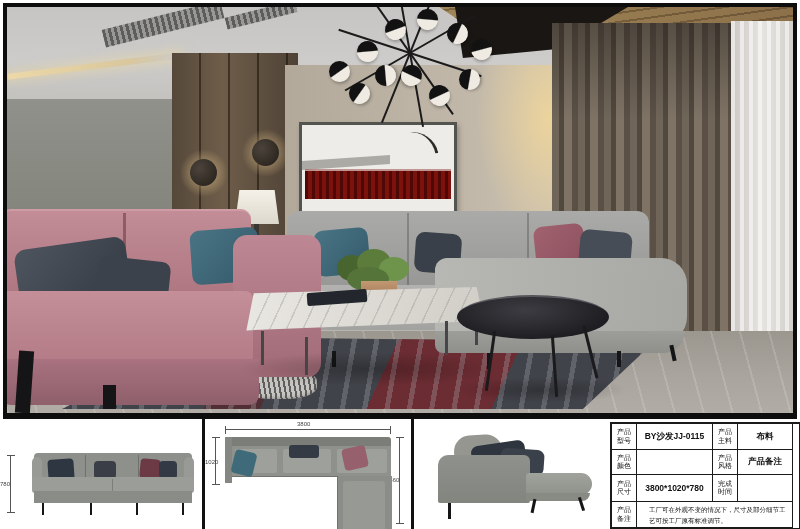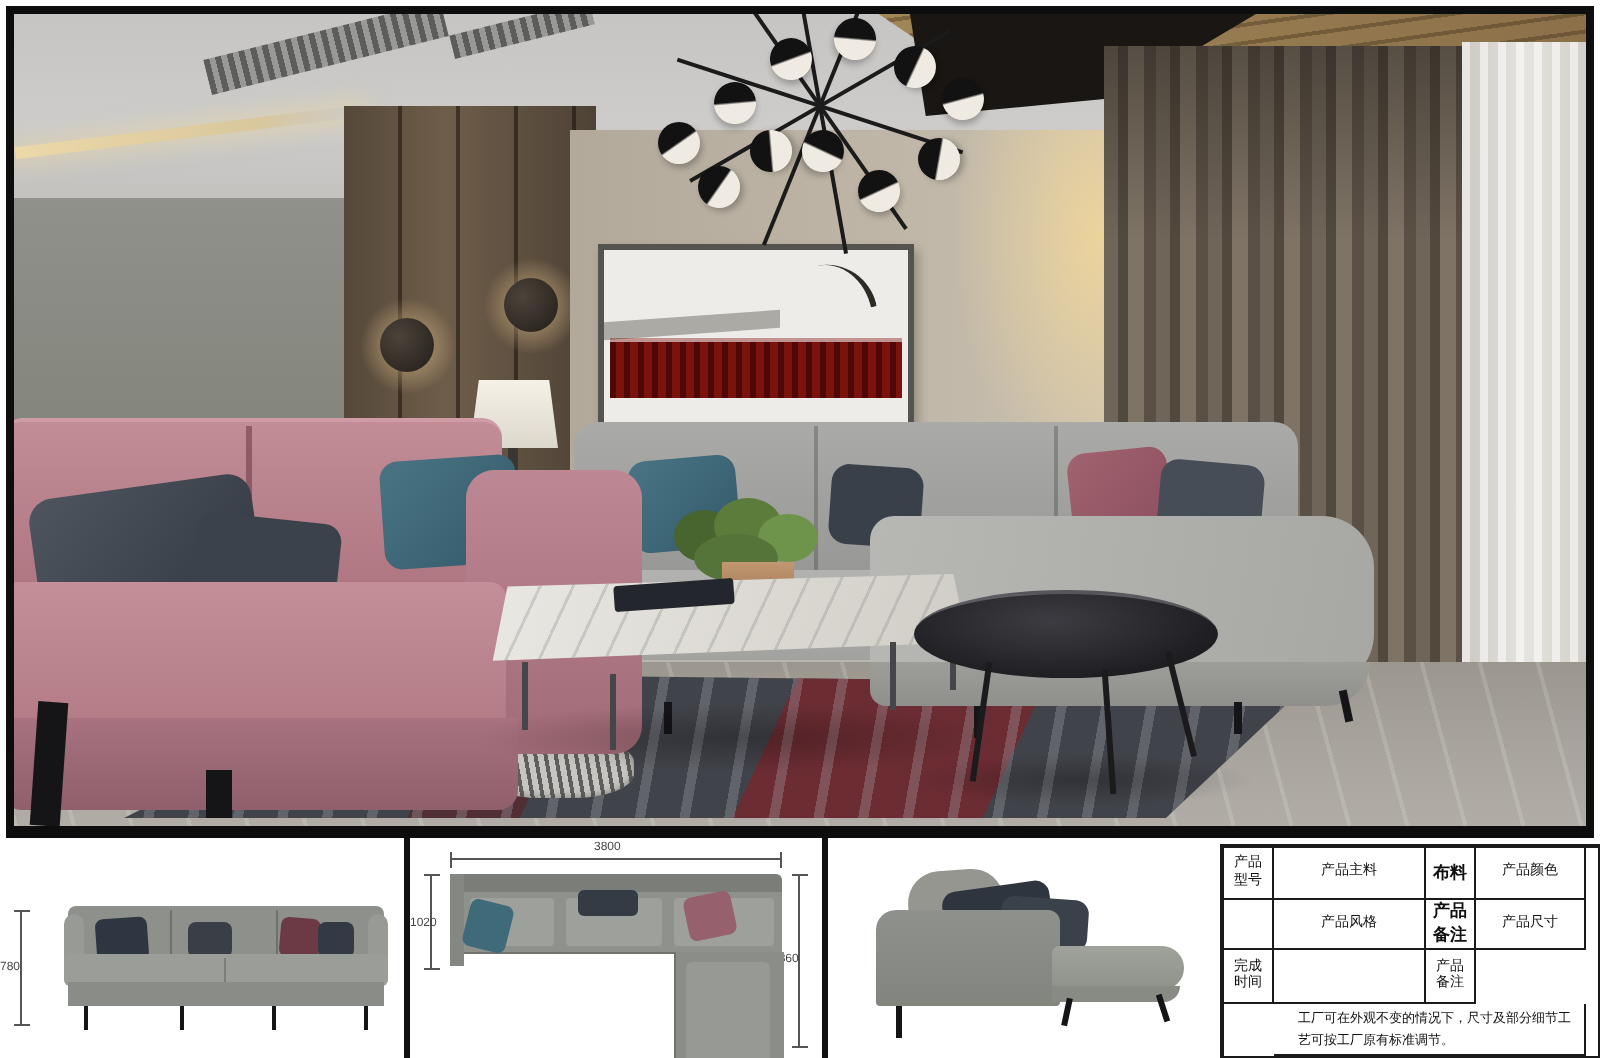--- a/index.html
+++ b/index.html
@@ -274,29 +274,31 @@
         <div style="position:absolute;left:94px;top:40px;width:66px;height:22px;background:linear-gradient(180deg,#a0a29c,#8f918b);border-radius:4px 12px 12px 4px;"></div>
         <div style="position:absolute;left:94px;top:60px;width:64px;height:8px;background:#888a84;border-radius:0 0 8px 2px;"></div>
         <div class="leg" style="left:16px;top:70px;width:3px;height:16px;"></div>
         <div class="leg" style="left:100px;top:66px;width:3px;height:14px;transform:rotate(12deg);"></div>
         <div class="leg" style="left:148px;top:64px;width:3px;height:14px;transform:rotate(-18deg);"></div>
       </div>
     </div>
 
     <div class="spec">
       <div class="sl">产品型号</div>
+      <div class="sv">BY沙发JJ-0115</div>
       <div class="sl">产品主料</div>
       <div class="sv">布料</div>
 
       <div class="sl">产品颜色</div>
       <div class="sv"></div>
       <div class="sl">产品风格</div>
       <div class="sv">产品备注</div>
 
       <div class="sl">产品尺寸</div>
+      <div class="sv">3800*1020*780</div>
       <div class="sl">完成时间</div>
       <div class="sv"></div>
 
       <div class="sl">产品备注</div>
       <div class="sv remark">工厂可在外观不变的情况下，尺寸及部分细节工艺可按工厂原有标准调节。</div>
     </div>
   </div>
 </div>
 
 </body></html>

